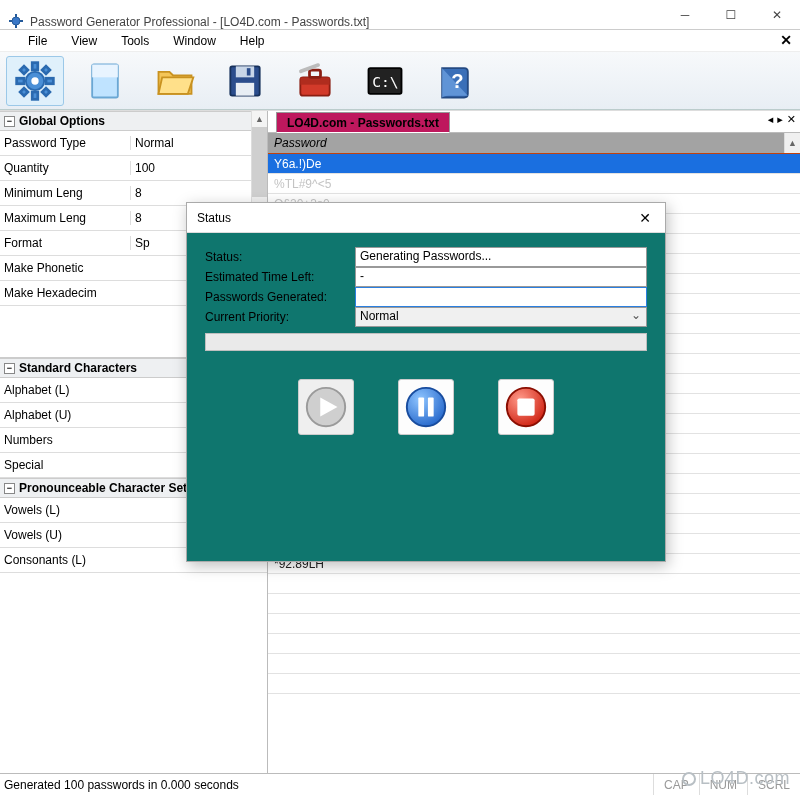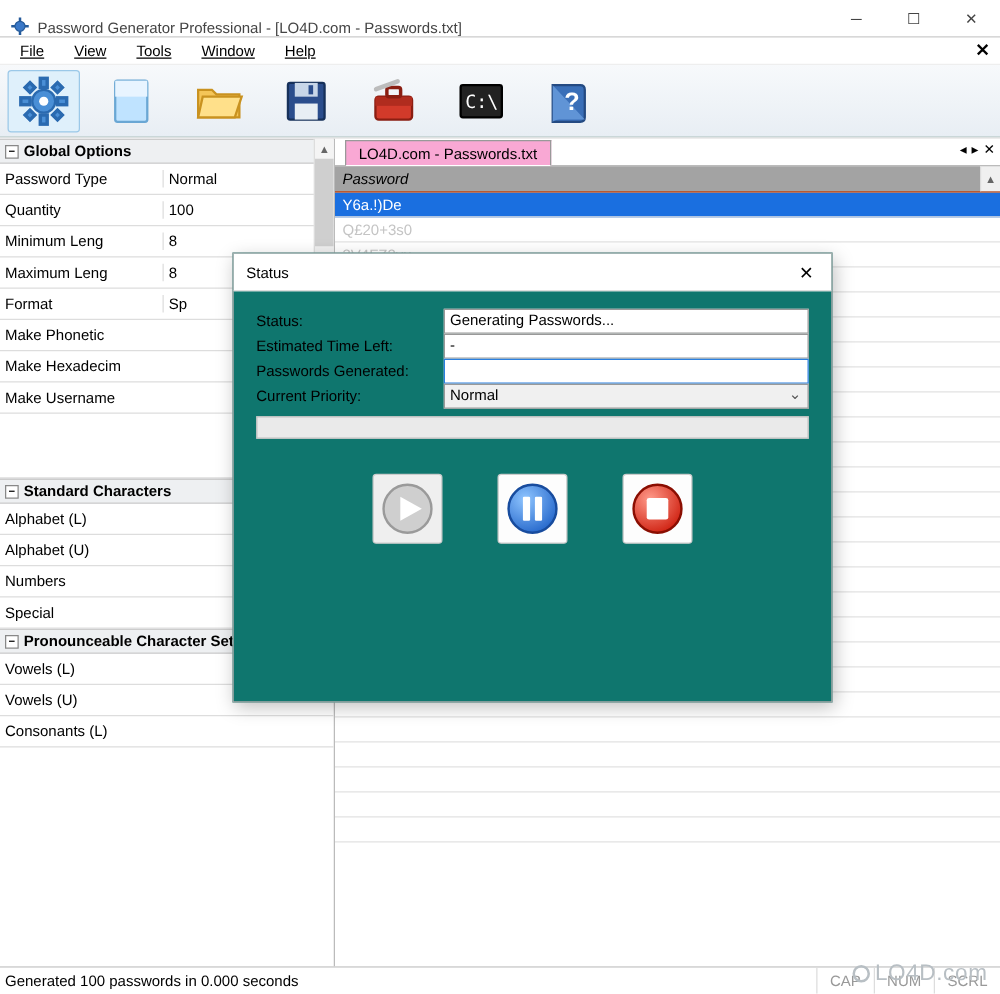--- a/index.html
+++ b/index.html
@@ -31,24 +31,23 @@
   .winbtn {
     width: 46px; height: 100%;
     display: flex; align-items: center; justify-content: center;
     color: #444;
   }
   
   .menubar {
     height: 22px;
     display: flex;
     align-items: center;
-    padding-left: 4px;
+    padding-left: 16px;
     border-bottom: 1px solid #eee;
     position: relative;
-    text-decoration: underline;
   }
   .menubar .menuitem {
     padding: 3px 12px;
     font-size: 12px;
   }
   .menubar .close-x {
     position: absolute;
     right: 8px;
     top: 2px;
     font-weight: bold;
@@ -176,23 +175,23 @@
     align-items: flex-end;
     padding-left: 8px;
     border-bottom: 1px solid #bbb;
     background: #fff;
     position: relative;
   }
   .tab {
     padding: 3px 10px 2px 10px;
     border: 1px solid #999;
     border-bottom: 1px solid #fff;
-    background: #f9a8d4;
-    font-size: 12px;
-    font-weight: 400;
+    background: #be185d;
+    font-size: 12px;
+    font-weight: 700;
     margin-bottom: -1px;
   }
   .tab-ctrls {
     position:absolute; right:4px; top:2px;
     display:flex; gap:4px; font-size:11px;
   }
   .list-head {
     border-bottom: 1px solid #c2410c;
     padding: 3px 6px;
     font-size: 12px;
@@ -439,24 +438,20 @@
           <span class="val">Sp</span>
         </div>
         <div class="grid-row">
           <span class="label">Make Phonetic</span>
           <span class="val"></span>
         </div>
         <div class="grid-row">
           <span class="label">Make Hexadecim</span>
           <span class="val"></span>
         </div>
-        <div class="grid-row">
-          <span class="label">Make Username</span>
-          <span class="val"></span>
-        </div>
       </div>
     <div class="blank-panel"></div>
 
     <div class="panel-head">
       <span class="collapse">−</span>
       <span>Standard Characters</span>
     </div>
     <div id="std-rows">
         <div class="grid-row">
           <span class="label">Alphabet (L)</span>
@@ -509,20 +504,21 @@
         <span>▸</span>
         <span>✕</span>
       </div>
     </div>
     <div class="list-head">
       <span>Password</span>
       <span class="scroll-up">▲</span>
     </div>
     <div id="pw-list">
         <div class="pw-row selected">Y6a.!)De</div>
+        <div class="pw-row dim">%TL#9^&lt;5</div>
         <div class="pw-row dim">Q£20+3s0</div>
         <div class="pw-row dim">3V4FZ2yu</div>
         <div class="pw-row dim">u~z/lC[&lt;</div>
         <div class="pw-row dim">?]&lt;,o&lt;&lt;X</div>
         <div class="pw-row dim">jykRw4VT</div>
         <div class="pw-row dim">0P^f:q3=</div>
         <div class="pw-row dim">2F&amp;tx(Hq</div>
         <div class="pw-row dim">38L@Qg7_</div>
         <div class="pw-row dim">&amp;F!x?;2V</div>
         <div class="pw-row dim">4A68nk_4</div>

